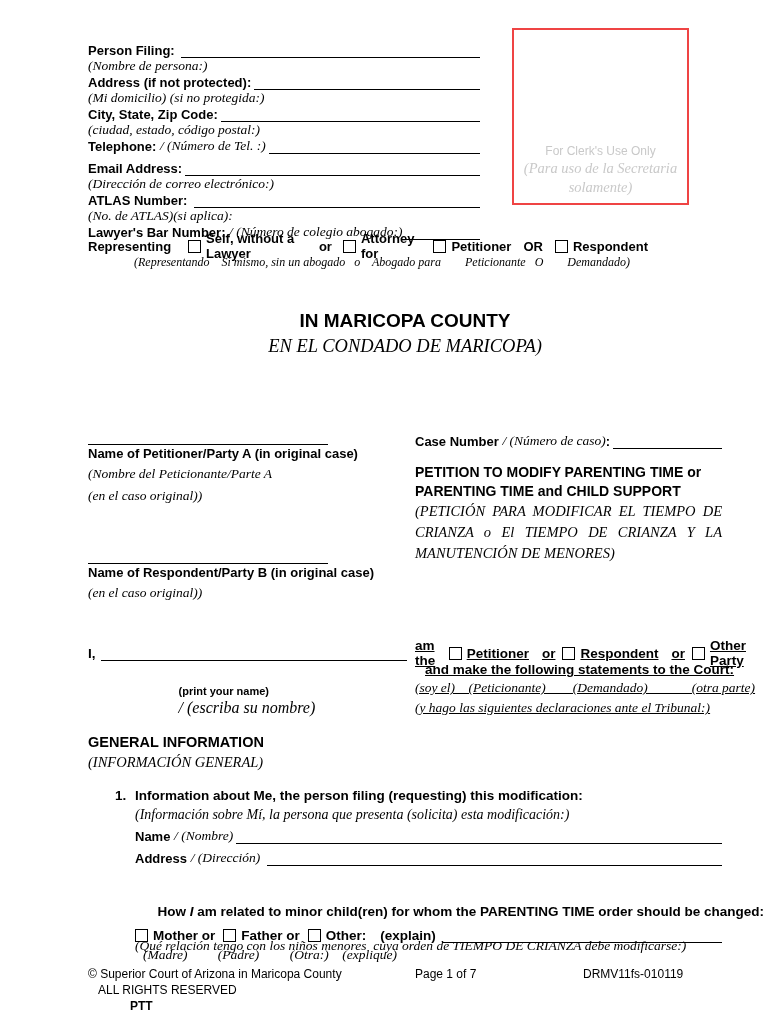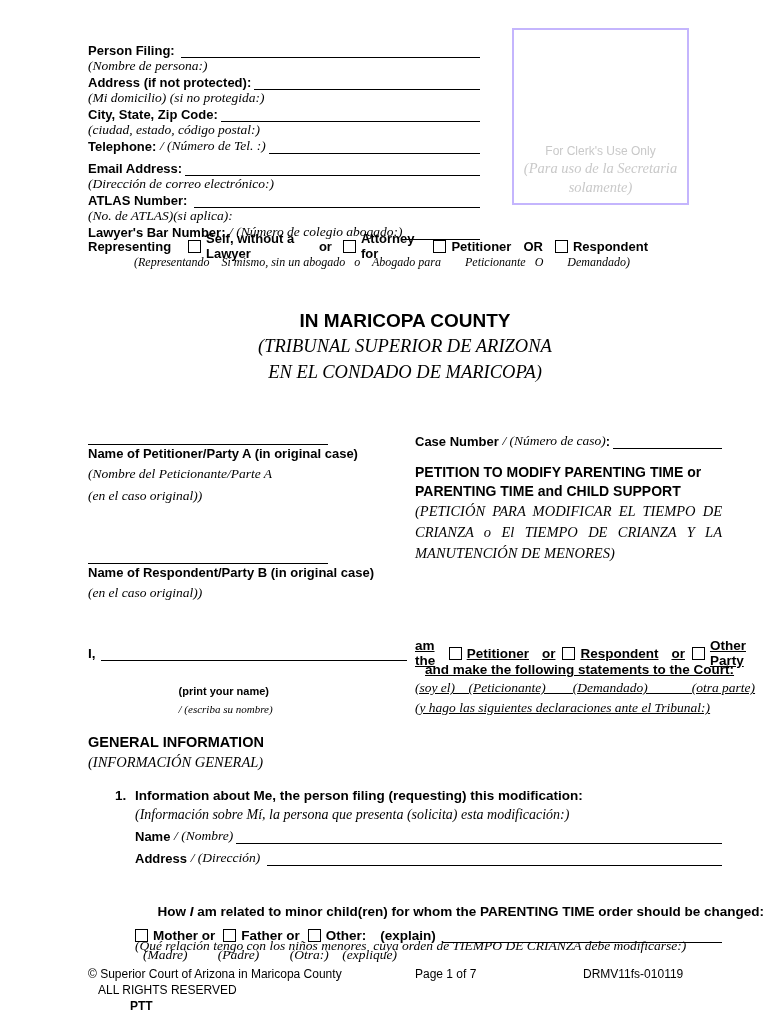--- a/index.html
+++ b/index.html
@@ -8,21 +8,21 @@
   .abs{position:absolute;}
   .b{font-family:"Liberation Sans",sans-serif;font-weight:bold;}
   .it{font-family:"Liberation Serif",serif;font-style:italic;font-weight:normal;}
   .pre{white-space:pre;}
   .frow{display:flex;align-items:flex-end;height:16px;}
   .lbl{font-size:13px;font-weight:bold;white-space:pre;line-height:15px;}
   .sub{font-size:13.5px;height:16px;line-height:16px;white-space:pre;}
   .line{flex:1 1 auto;border-bottom:1px solid #000;height:3px;margin-left:3px;}
   .cb{display:inline-block;width:11px;height:11px;border:1.5px solid #000;background:#fff;flex:0 0 auto;}
   .crow{display:flex;align-items:center;}
-  .clerk{border:2px solid #c4b5fd;display:flex;flex-direction:column;justify-content:flex-end;
+  .clerk{border:2px solid #ef4444;display:flex;flex-direction:column;justify-content:flex-end;
          align-items:center;padding-bottom:6px;box-sizing:border-box;color:#c9c9c9;}
   .clerk .en{font-size:12px;line-height:16px;}
   .clerk .es{font-family:"Liberation Serif",serif;font-style:italic;font-size:14.5px;line-height:19px;}
   .title-b{font-size:19px;font-weight:bold;line-height:25px;}
   .title-i{font-family:"Liberation Serif",serif;font-style:italic;font-size:18.5px;line-height:26px;}
   .pet-b{font-size:14px;font-weight:bold;line-height:19px;white-space:nowrap;}
   .pet-i{font-family:"Liberation Serif",serif;font-style:italic;font-size:14.5px;line-height:21px;}
   .just{text-align:justify;text-align-last:justify;}
   .caselbl{font-size:13px;font-weight:bold;line-height:18px;white-space:nowrap;}
   .casees{font-family:"Liberation Serif",serif;font-style:italic;font-size:13.5px;line-height:22px;white-space:nowrap;}
@@ -90,21 +90,20 @@
       <span style="margin-left:5px;">Petitioner</span>
       <span style="margin-left:12px;">OR</span>
       <span class="cb" style="margin-left:12px;"></span>
       <span style="margin-left:5px;">Respondent</span>
     </div>
     <div class="it pre" style="font-size:12px;line-height:17px;margin-left:46px;">(Representando    Sí mismo, sin un abogado   o    Abogado para        Peticionante   O        Demandado)</div>
   </div>
 
   <div class="abs" style="left:88px;top:308px;width:634px;text-align:center;">
     <div class="title-b">IN MARICOPA COUNTY</div>
-    <div class="title-i">(TRIBUNAL SUPERIOR DE ARIZONA</div>
     <div class="title-i">EN EL CONDADO DE MARICOPA)</div>
   </div>
 
   <div class="abs" style="left:88px;top:432px;width:634px;display:flex;">
     <div style="width:327px;flex:0 0 auto;">
       <div class="blank240"></div>
       <div class="caselbl">Name of Petitioner/Party A (in original case)</div>
       <div class="casees it">(Nombre del Peticionante/Parte A</div>
       <div class="casees it">(en el caso original))</div>
       <div class="blank240" style="margin-top:44px;"></div>
@@ -129,21 +128,21 @@
   </div>
 
   <div class="abs" style="left:88px;top:645px;width:634px;display:flex;">
     <div style="width:327px;flex:0 0 auto;">
       <div class="frow" style="height:16px;">
         <span class="lbl" style="font-size:13.5px;">I,</span>
         <span class="line" style="margin:0 8px 0 5px;border-bottom-width:1.5px;"></span>
       </div>
       <div style="margin-left:55px;margin-top:2px;white-space:pre;">
         <span class="b" style="font-size:11px;">(print your name) </span>
-        <span class="it" style="font-size:11px;">/ (escriba su nombre)</span>
+        <span class="it" style="font-size:16px;">/ (escriba su nombre)</span>
       </div>
     </div>
     <div style="flex:1 1 auto;text-decoration:underline;">
       <div class="crow" style="height:16px;font-size:13.5px;font-weight:bold;">
         <span>am the</span>
         <span class="cb" style="margin-left:7px;"></span>
         <span style="margin-left:5px;">Petitioner</span>
         <span style="margin-left:13px;">or</span>
         <span class="cb" style="margin-left:7px;"></span>
         <span style="margin-left:5px;">Respondent</span>

